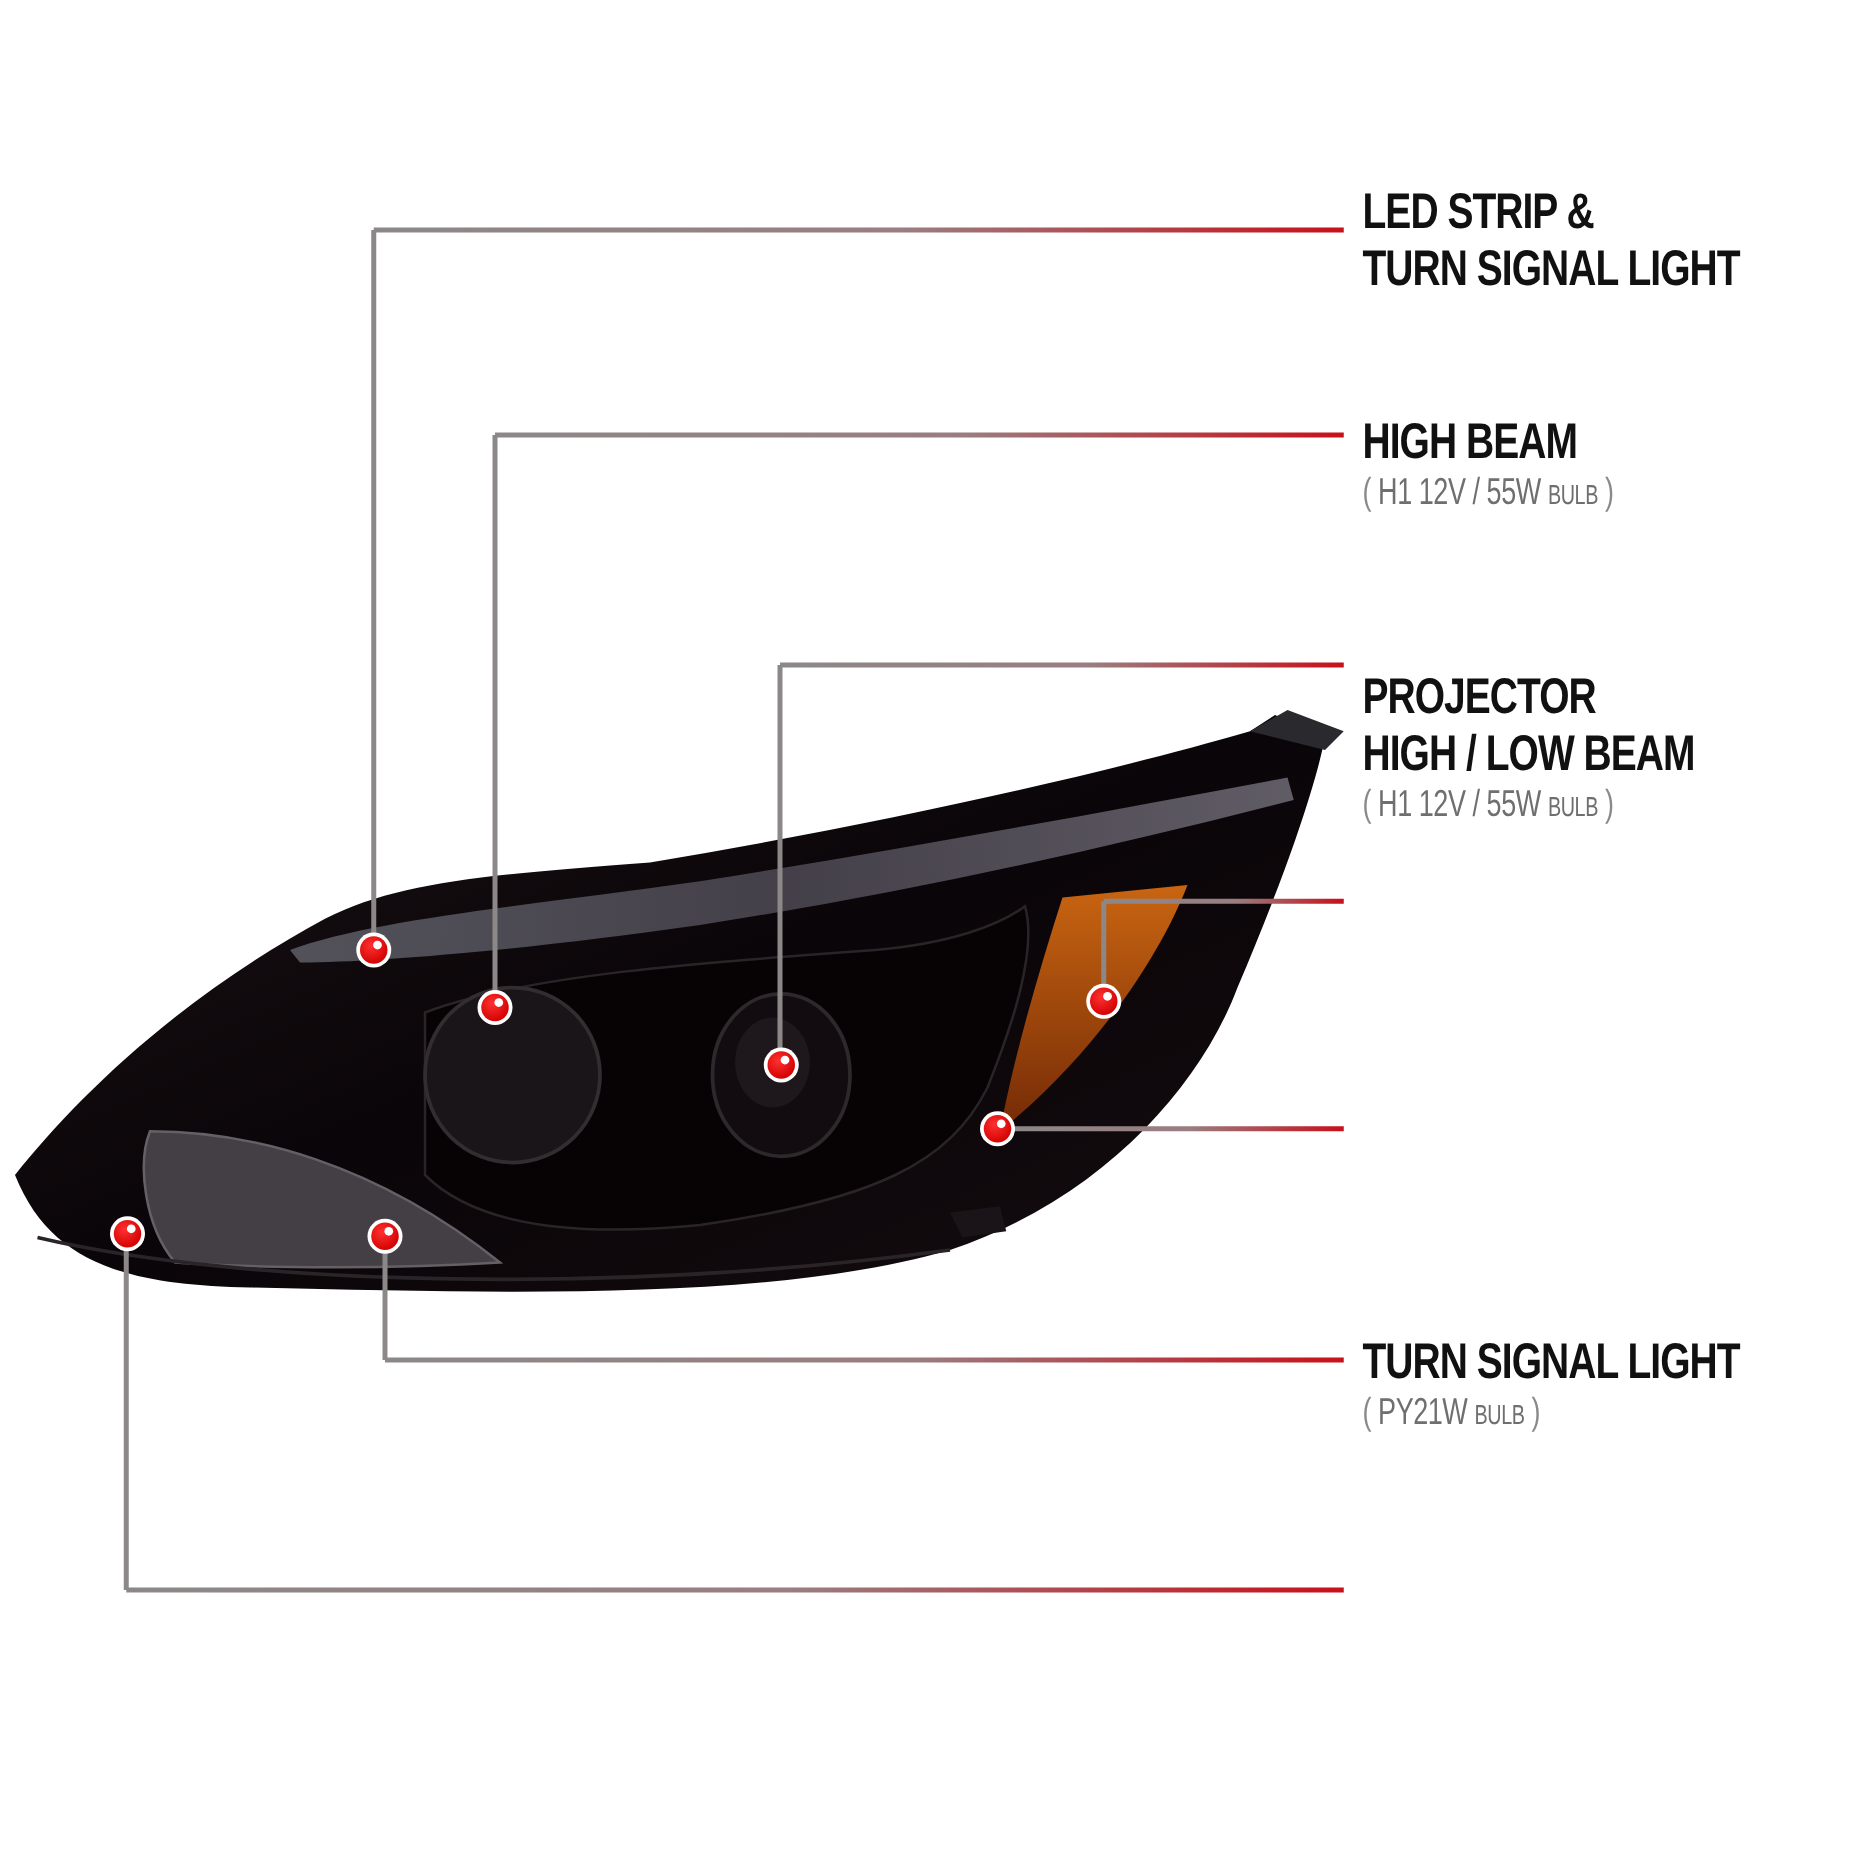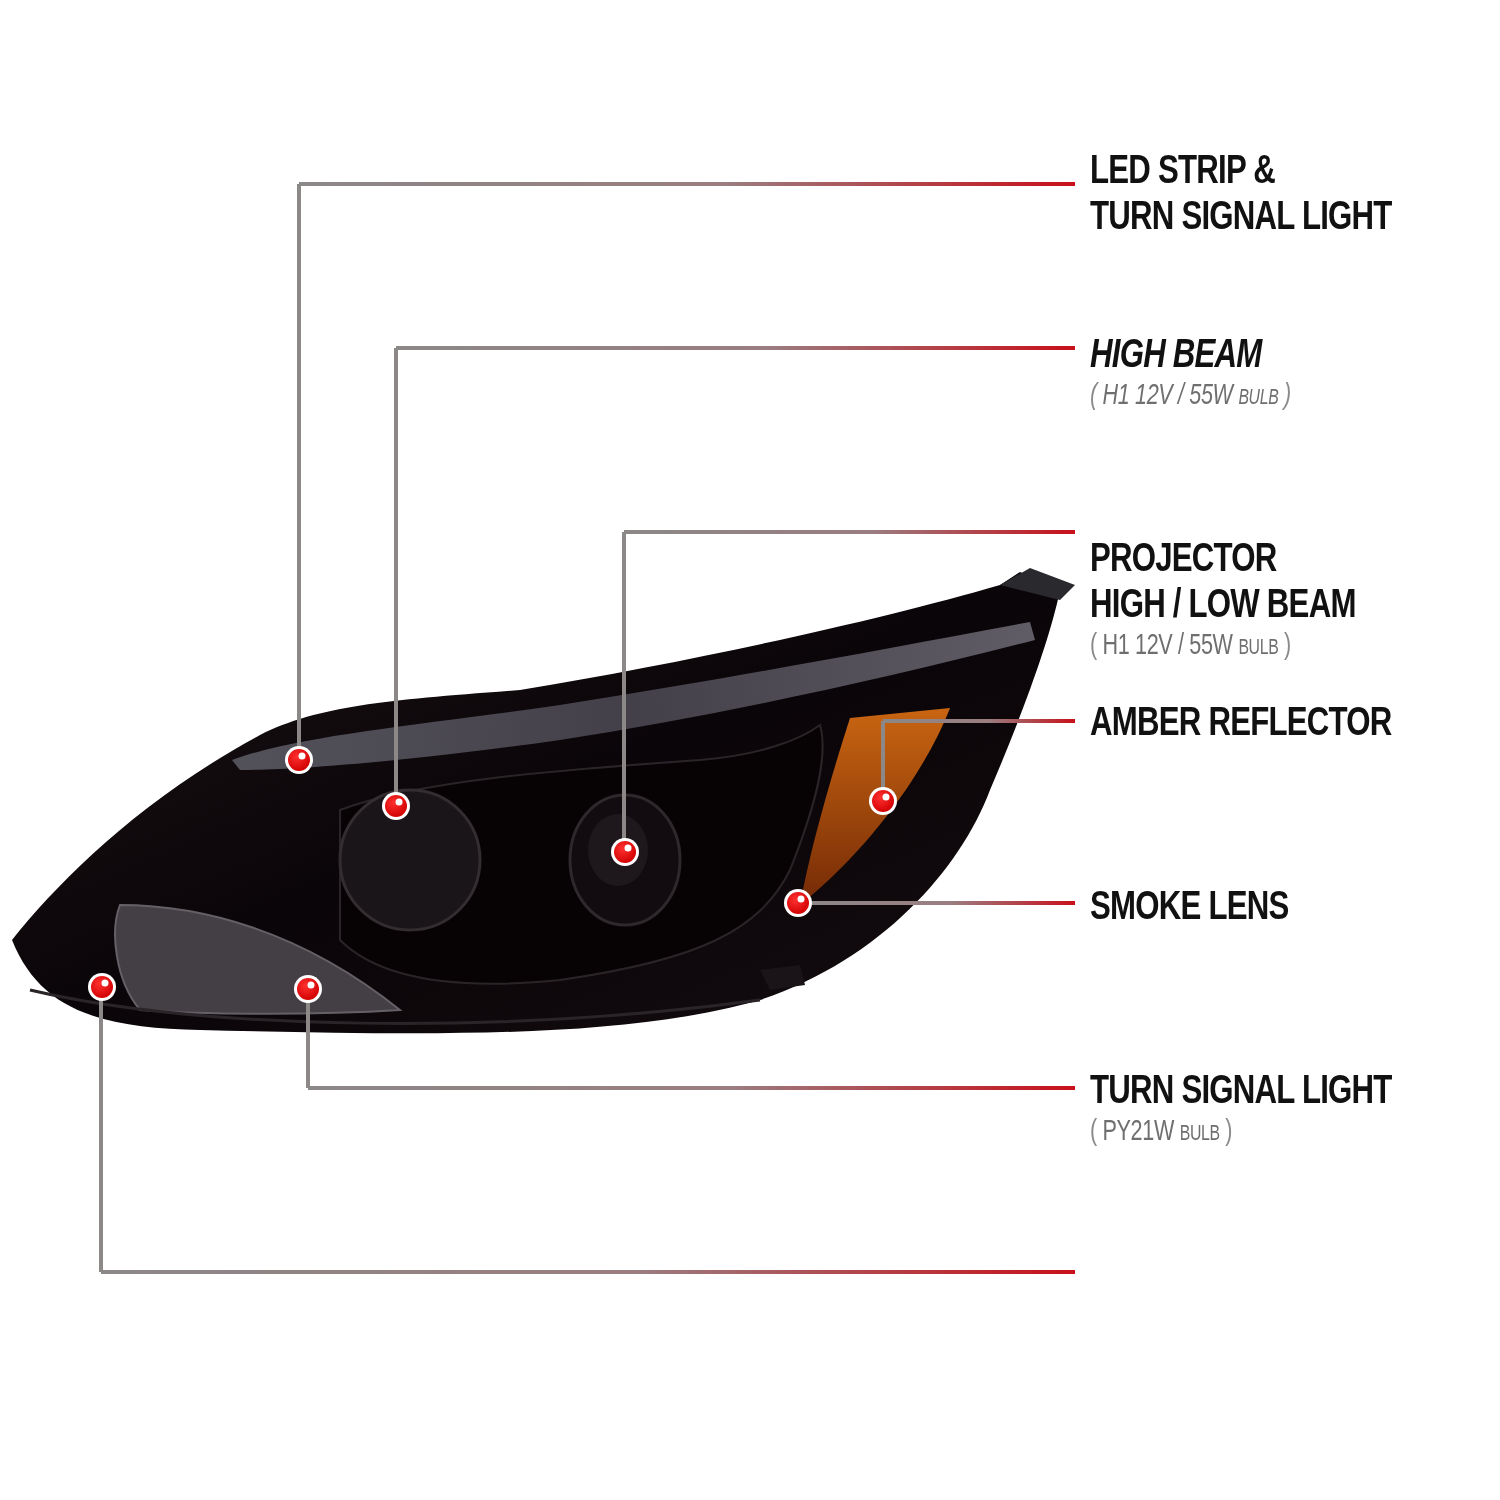--- a/index.html
+++ b/index.html
@@ -125,37 +125,31 @@
           <circle cx="105" cy="983" r="3.5" fill="#fff"></circle>
         </g>
     </g>
   </svg>
 
   <div class="label" style="top:146px;">
     <span class="title-line">LED STRIP &amp;</span>
     <span class="title-line">TURN SIGNAL LIGHT</span>
   </div>
 
-  <div class="label" style="top:330px;font-style:italic;">
+  <div class="label" style="top:330px;">
     <span class="title-line">HIGH BEAM</span>
     <span class="spec-line"><span class="paren">(</span> <span>H1  12V / 55W</span><span class="small">BULB</span> <span class="paren">)</span></span>
   </div>
 
   <div class="label" style="top:534px;">
     <span class="title-line">PROJECTOR</span>
     <span class="title-line">HIGH / LOW BEAM</span>
     <span class="spec-line"><span class="paren">(</span> <span>H1  12V / 55W</span><span class="small">BULB</span> <span class="paren">)</span></span>
   </div>
 
-  <div class="label" style="top:698px;">
-    <span class="title-line">AMBER REFLECTOR</span>
-  </div>
 
-  <div class="label" style="top:882px;">
-    <span class="title-line">SMOKE LENS</span>
-  </div>
 
   <div class="label" style="top:1066px;">
     <span class="title-line">TURN SIGNAL LIGHT</span>
     <span class="spec-line"><span class="paren">(</span> <span>PY21W</span><span class="small">BULB</span> <span class="paren">)</span></span>
   </div>
 
 </div>
 
 </body></html>

